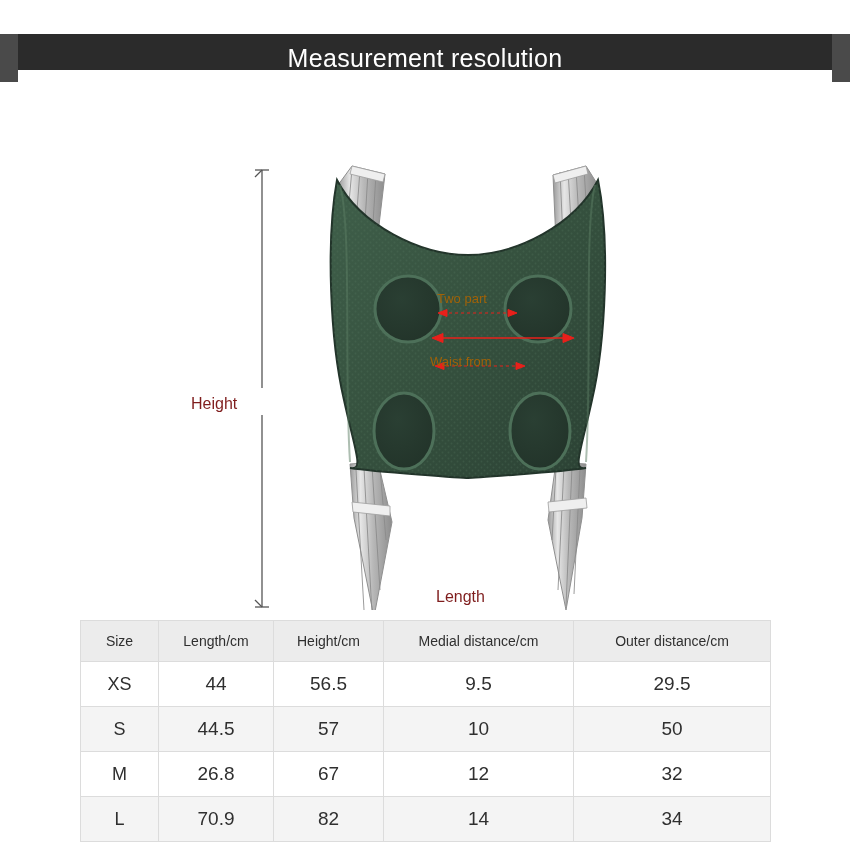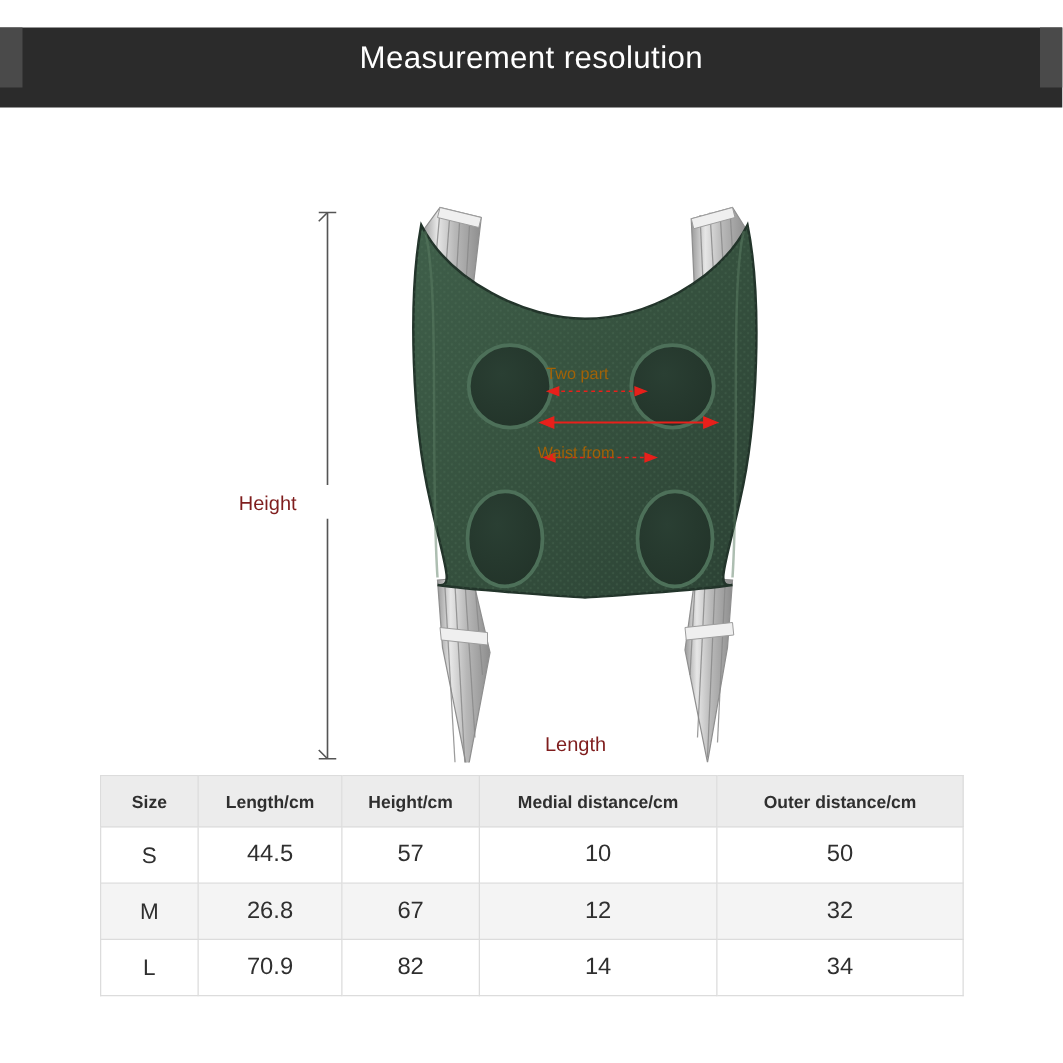--- a/index.html
+++ b/index.html
@@ -12,23 +12,23 @@
     height: 850px;
     font-family: "Liberation Sans", sans-serif;
     position: relative;
     overflow: hidden;
   }
 
   
   .header-band {
     position: absolute;
     left: 0;
-    top: 22px;
+    top: 34px;
     width: 850px;
-    height: 64px;
+    height: 36px;
     background: #2b2b2b;
   }
   .header-band .edge {
     position: absolute;
     top: 0;
     width: 18px;
     height: 48px;
     background: #4a4a4a;
   }
   .header-band .edge.left { left: 0; }
@@ -89,21 +89,20 @@
   .size-table td, .size-table th {
     border: 1px solid #dcdcdc;
     text-align: center;
     font-weight: normal;
     color: #2f2f2f;
   }
   .size-table thead th {
     background: #ececec;
     height: 38px;
     font-size: 14px;
-    font-weight: bold;
   }
   .size-table tbody td {
     height: 42px;
     font-size: 19px;
   }
   .size-table tbody tr:nth-child(odd) { background: #ffffff; }
   .size-table tbody tr:nth-child(even) { background: #f4f4f4; }
   .size-table tbody td.size-cell { font-size: 18px; }
 
   .col-size { width: 78px; }
@@ -271,20 +270,27 @@
     <tr>
       <th>Size</th>
       <th>Length/cm</th>
       <th>Height/cm</th>
       <th>Medial distance/cm</th>
       <th>Outer distance/cm</th>
     </tr>
   </thead>
   <tbody>
     <tr>
+      <td class="size-cell">XS</td>
+      <td>44</td>
+      <td>56.5</td>
+      <td>9.5</td>
+      <td>29.5</td>
+    </tr>
+    <tr>
       <td class="size-cell">S</td>
       <td>44.5</td>
       <td>57</td>
       <td>10</td>
       <td>50</td>
     </tr>
     <tr>
       <td class="size-cell">M</td>
       <td>26.8</td>
       <td>67</td>

